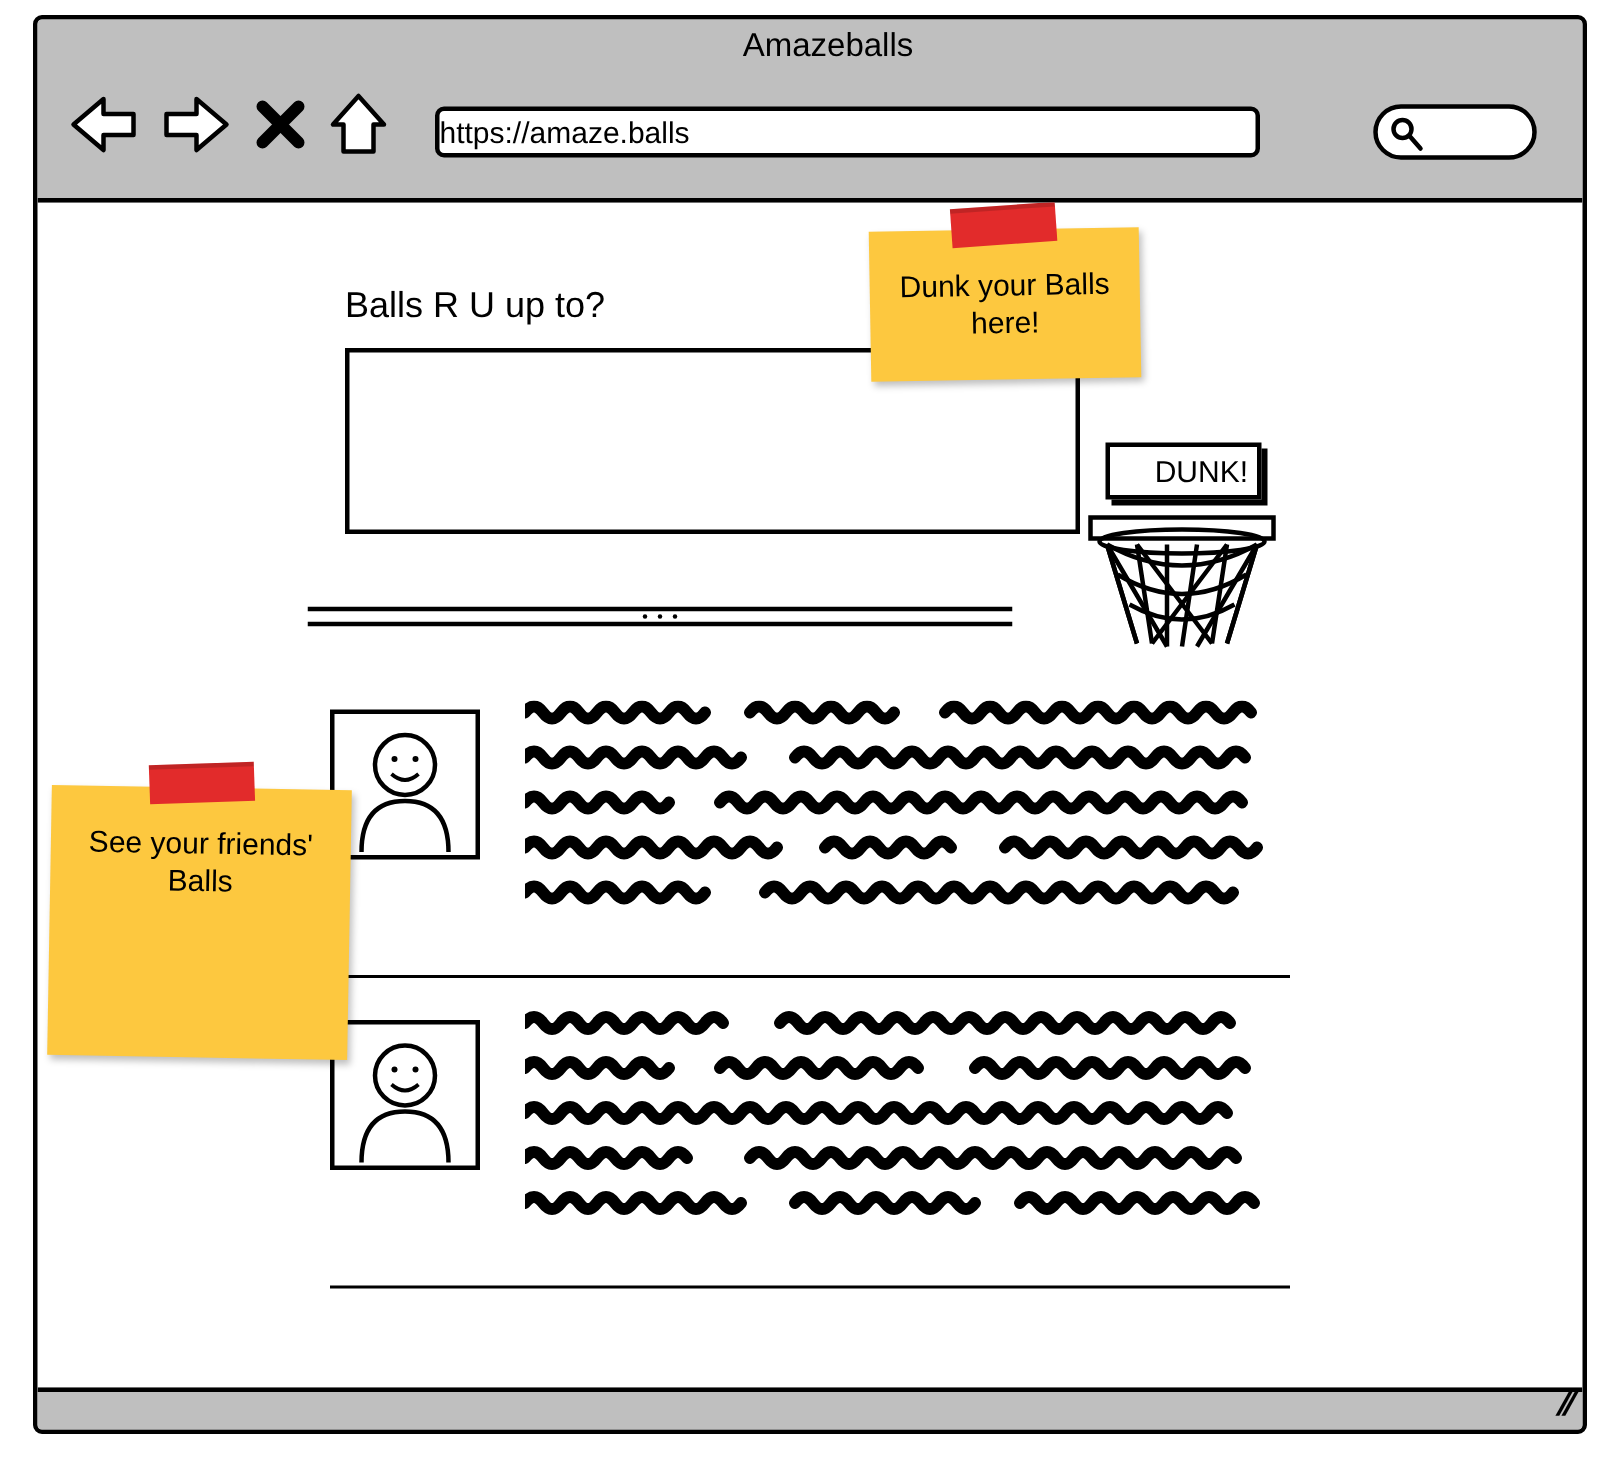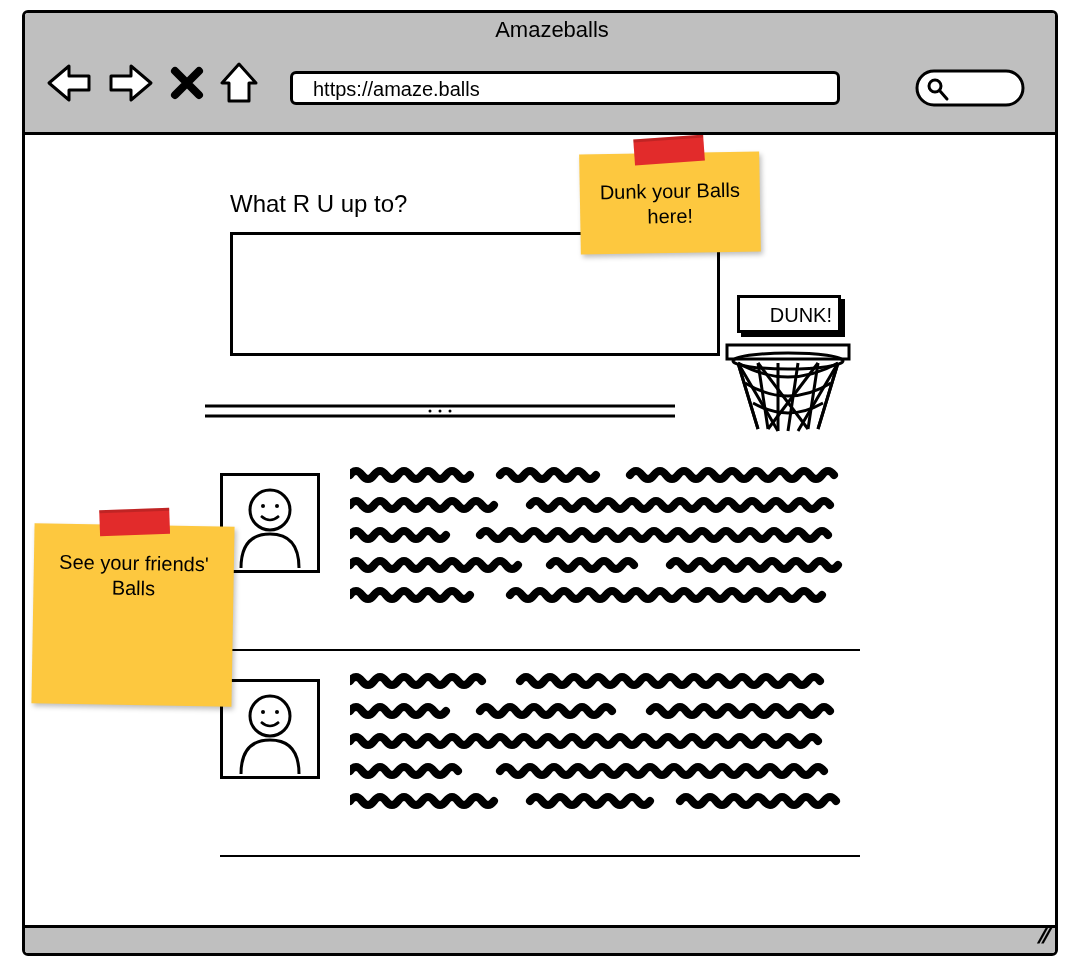--- a/index.html
+++ b/index.html
@@ -51,21 +51,21 @@
   .nav-icons svg { display:block; }
   .url-bar {
     position: absolute;
     left: 265px;
     top: 58px;
     width: 550px;
     height: 34px;
     background: #fff;
     border: 3px solid #000;
     border-radius: 6px;
-    padding: 2px 20px;
+    padding: 2px 0;
     font-size: 20px;
     line-height: 26px;
   }
   .search-pill {
     position: absolute;
     right: 30px;
     top: 56px;
     width: 110px;
     height: 38px;
   }
@@ -235,21 +235,21 @@
         <rect x="2" y="2" width="106" height="34" rx="17" ry="17" fill="#fff" stroke="#000" stroke-width="3"></rect>
         <circle cx="20" cy="17" r="6" fill="none" stroke="#000" stroke-width="3"></circle>
         <line x1="25" y1="22" x2="32" y2="30" stroke="#000" stroke-width="3" stroke-linecap="round"></line>
       </svg>
     </span>
   </div>
 
   <div class="content-area">
 
     <div class="compose-section">
-      <div class="compose-label">What R U up to?</div>
+      <div class="compose-label">Balls R U up to?</div>
       <div class="compose-box"></div>
     </div>
 
     <button class="dunk-button">DUNK!</button>
 
     <span class="hoop">
       <svg width="130" height="95" viewBox="0 0 130 95">
         <rect x="4" y="4" width="122" height="14" fill="#fff" stroke="#000" stroke-width="3"></rect>
         <ellipse cx="65" cy="20" rx="55" ry="8" fill="none" stroke="#000" stroke-width="3"></ellipse>
         <path d="M15 22 L35 88 M35 22 L45 88 M55 22 L55 90 M75 22 L65 90 M95 22 L85 88 M115 22 L95 88" stroke="#000" stroke-width="3" fill="none"></path>

